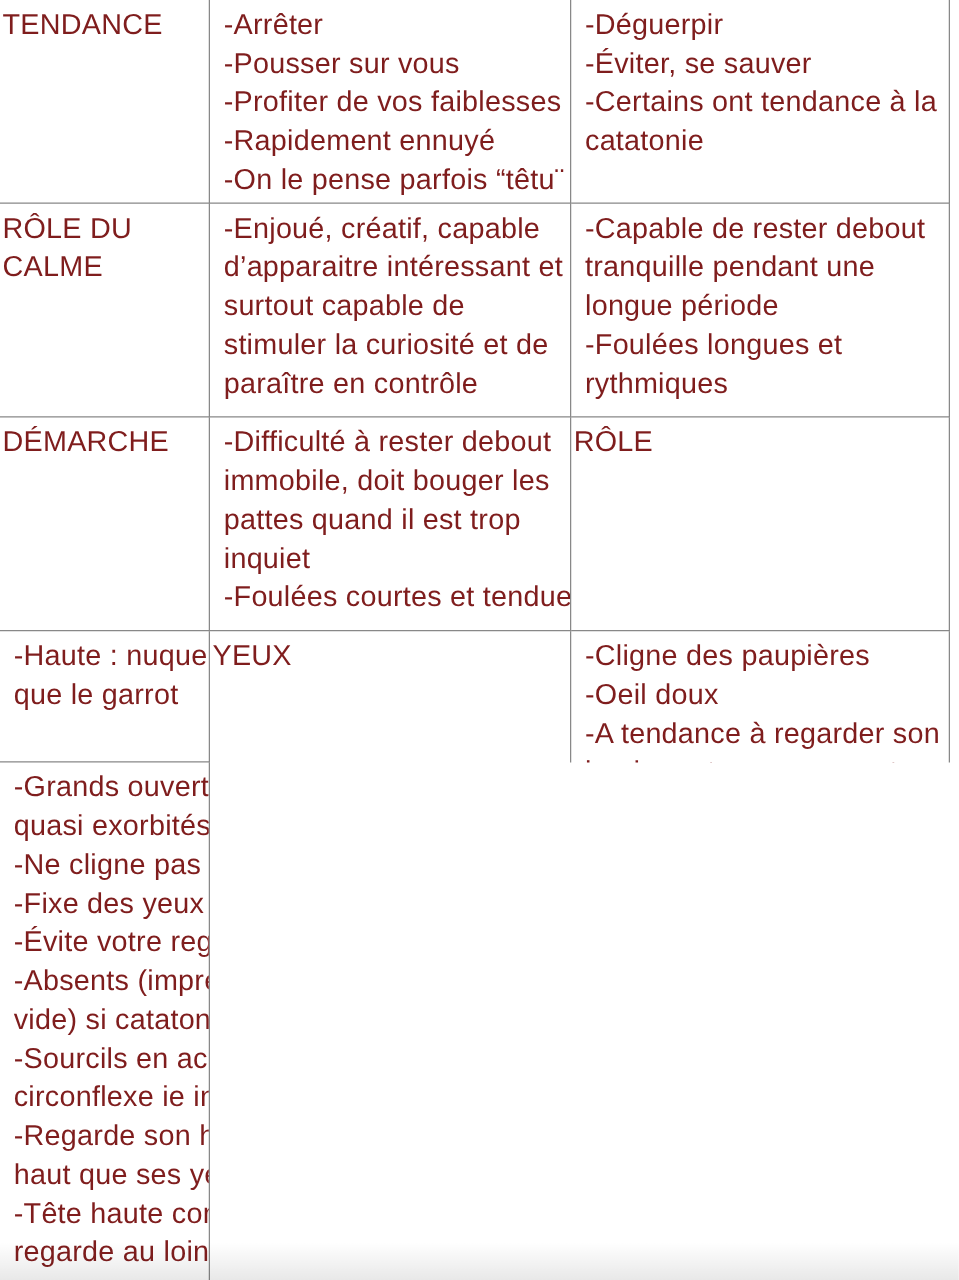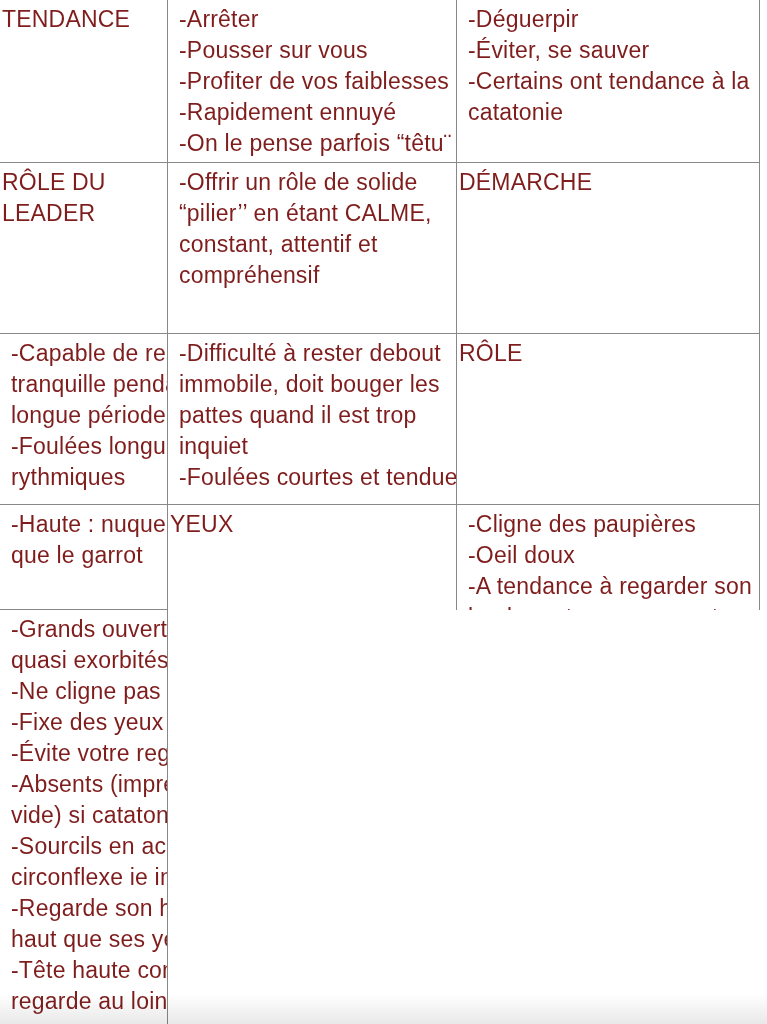--- a/index.html
+++ b/index.html
@@ -46,32 +46,33 @@
 -Pousser sur vous
 -Profiter de vos faiblesses
 -Rapidement ennuyé
 -On le pense parfois “têtu¨</div>
     <div class="cell">-Déguerpir
 -Éviter, se sauver
 -Certains ont tendance à la
 catatonie</div>
 
     <div class="cell label">RÔLE DU
-LEADER</div>
-    <div class="cell">-Offrir un rôle de solide
-“pilier’’ en étant CALME,
-constant, attentif et
-compréhensif</div>
+CALME</div>
+    <div class="cell">-Enjoué, créatif, capable
+d’apparaitre intéressant et
+surtout capable de
+stimuler la curiosité et de
+paraître en contrôle</div>
 
-    <div class="cell label">DÉMARCHE</div>
     <div class="cell">-Capable de rester debout
 tranquille pendant une
 longue période
 -Foulées longues et
 rythmiques</div>
+    <div class="cell label">DÉMARCHE</div>
     <div class="cell">-Difficulté à rester debout
 immobile, doit bouger les
 pattes quand il est trop
 inquiet
 -Foulées courtes et tendues</div>
 
     <div class="cell label">RÔLE</div>
     <div class="cell">-Haute : nuque plus haute
 que le garrot</div>
 

